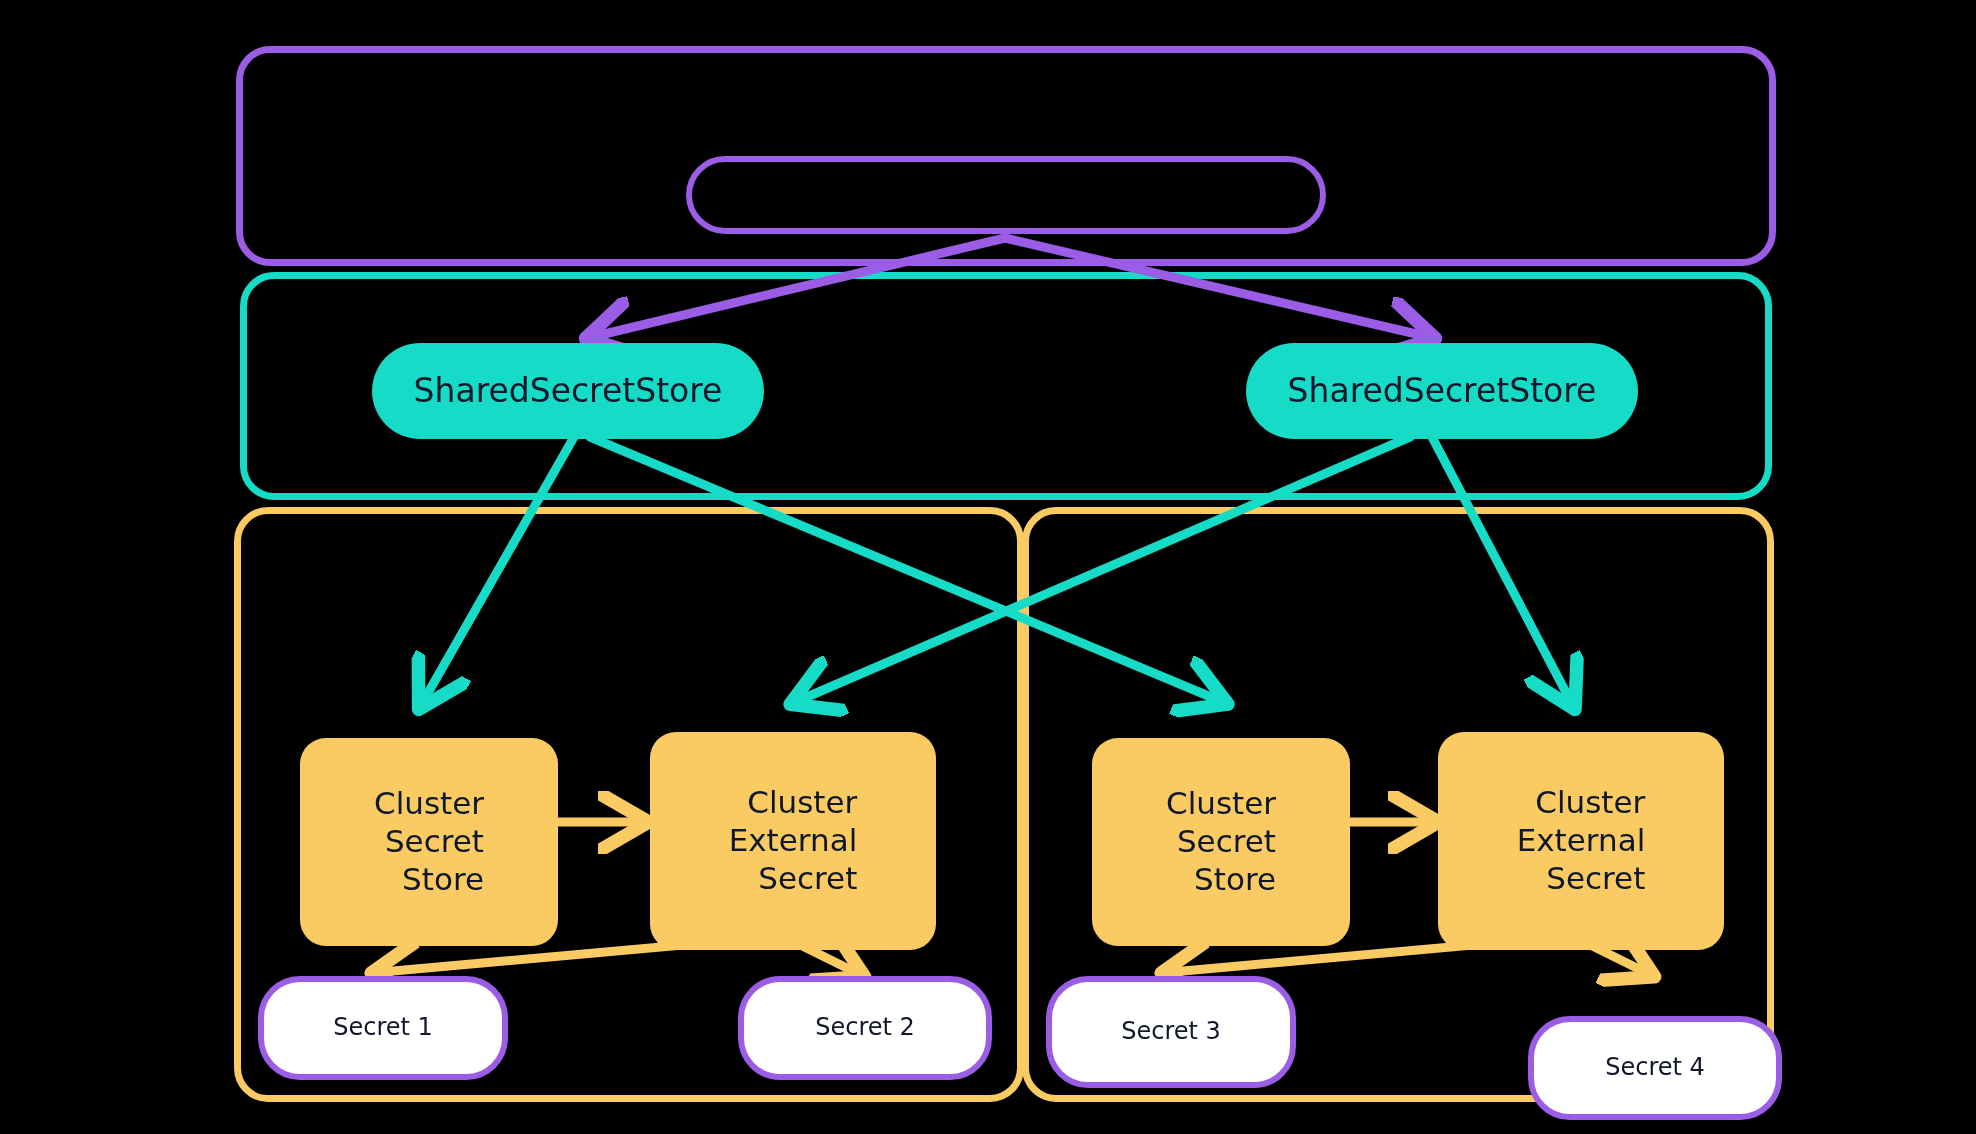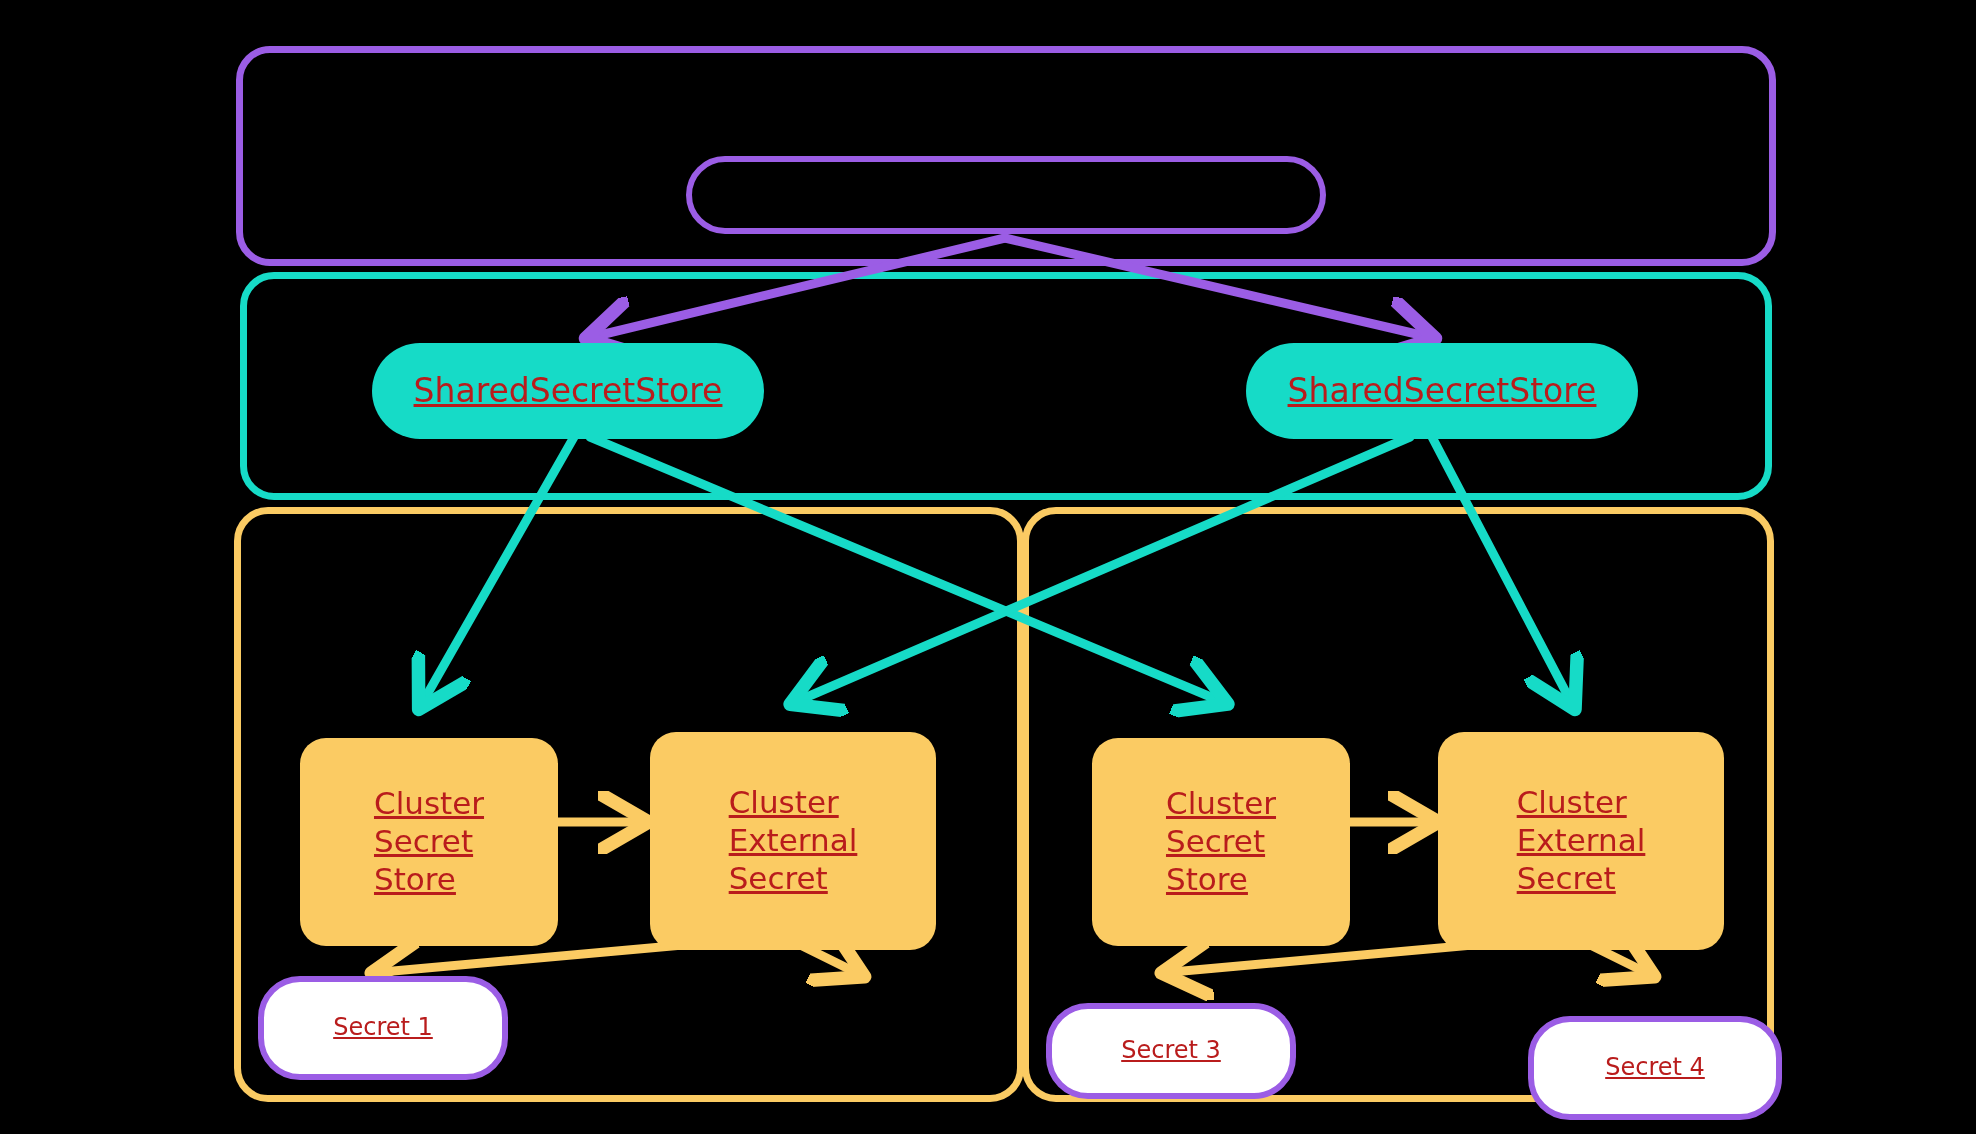--- a/index.html
+++ b/index.html
@@ -10,21 +10,21 @@
 
   .frame{position:absolute;box-sizing:border-box;background:transparent;}
   .frame-purple{border:7px solid #9B5DE5;border-radius:34px;}
   .frame-teal{border:7px solid #16DBC7;border-radius:34px;}
   .frame-orange{border:7px solid #FBCB63;border-radius:34px;}
 
   .pill-purple{position:absolute;box-sizing:border-box;border:6px solid #9B5DE5;
                border-radius:40px;background:transparent;}
 
   .node{position:absolute;box-sizing:border-box;display:flex;align-items:center;
-        justify-content:center;text-align:left;color:#b91c1c;line-height:1.22;text-decoration:underline;}
+        justify-content:center;text-align:right;color:#0f172a;line-height:1.22;}
   .node-teal{background:#16DBC7;border-radius:48px;font-size:33px;}
   .node-orange{background:#FBCB63;border-radius:26px;font-size:31px;white-space:pre-line;margin-top:20px;}
   .node-secret{background:#FFFFFF;border:6px solid #9B5DE5;border-radius:42px;font-size:24px;}
 </style>
 </head>
 <body>
 
 <div id="stage">
 
   <div class="frame frame-purple" style="left:236px;top:46px;width:1540px;height:220px;"></div>
@@ -123,22 +123,25 @@
   <div class="node node-orange" style="left:1438px;top:712px;width:286px;height:218px;">
     <span>Cluster
 External
 Secret</span>
   </div>
 
   <div class="node node-secret" style="left:258px;top:976px;width:250px;height:104px;">
     <span>Secret 1</span>
   </div>
 
+  <div class="node node-secret" style="left:738px;top:976px;width:254px;height:104px;">
+    <span>Secret 2</span>
+  </div>
 
-  <div class="node node-secret" style="left:1046px;top:1003px;width:250px;height:96px;">
+  <div class="node node-secret" style="left:1046px;top:976px;width:250px;height:112px;">
     <span>Secret 3</span>
   </div>
 
   <div class="node node-secret" style="left:1528px;top:976px;width:254px;height:104px;margin-top:40px;">
     <span>Secret 4</span>
   </div>
 
 </div>
 
 </body></html>

